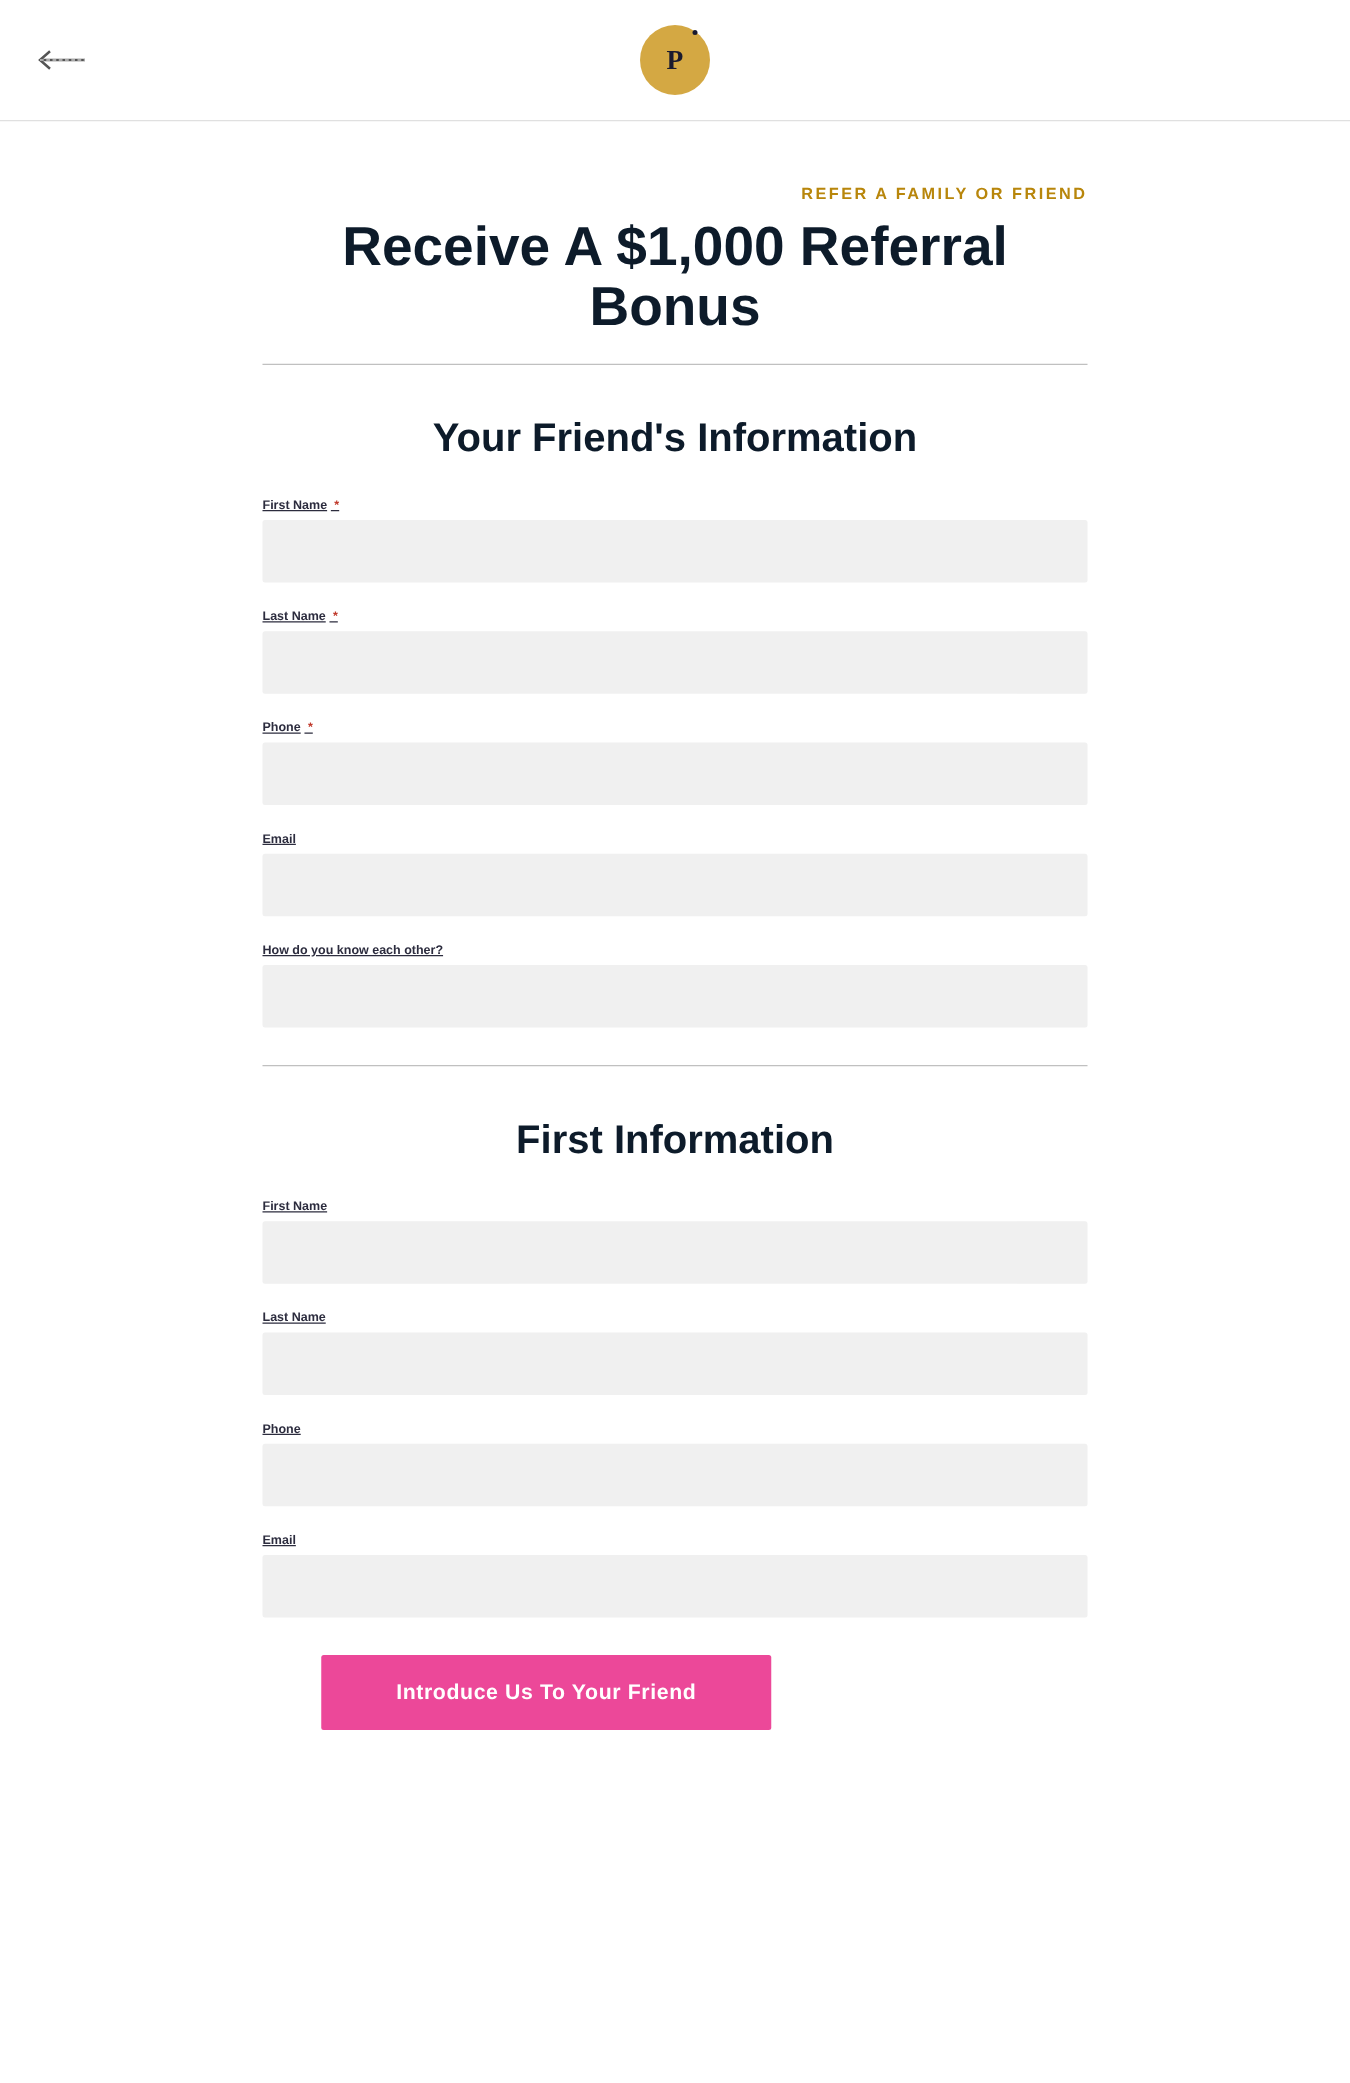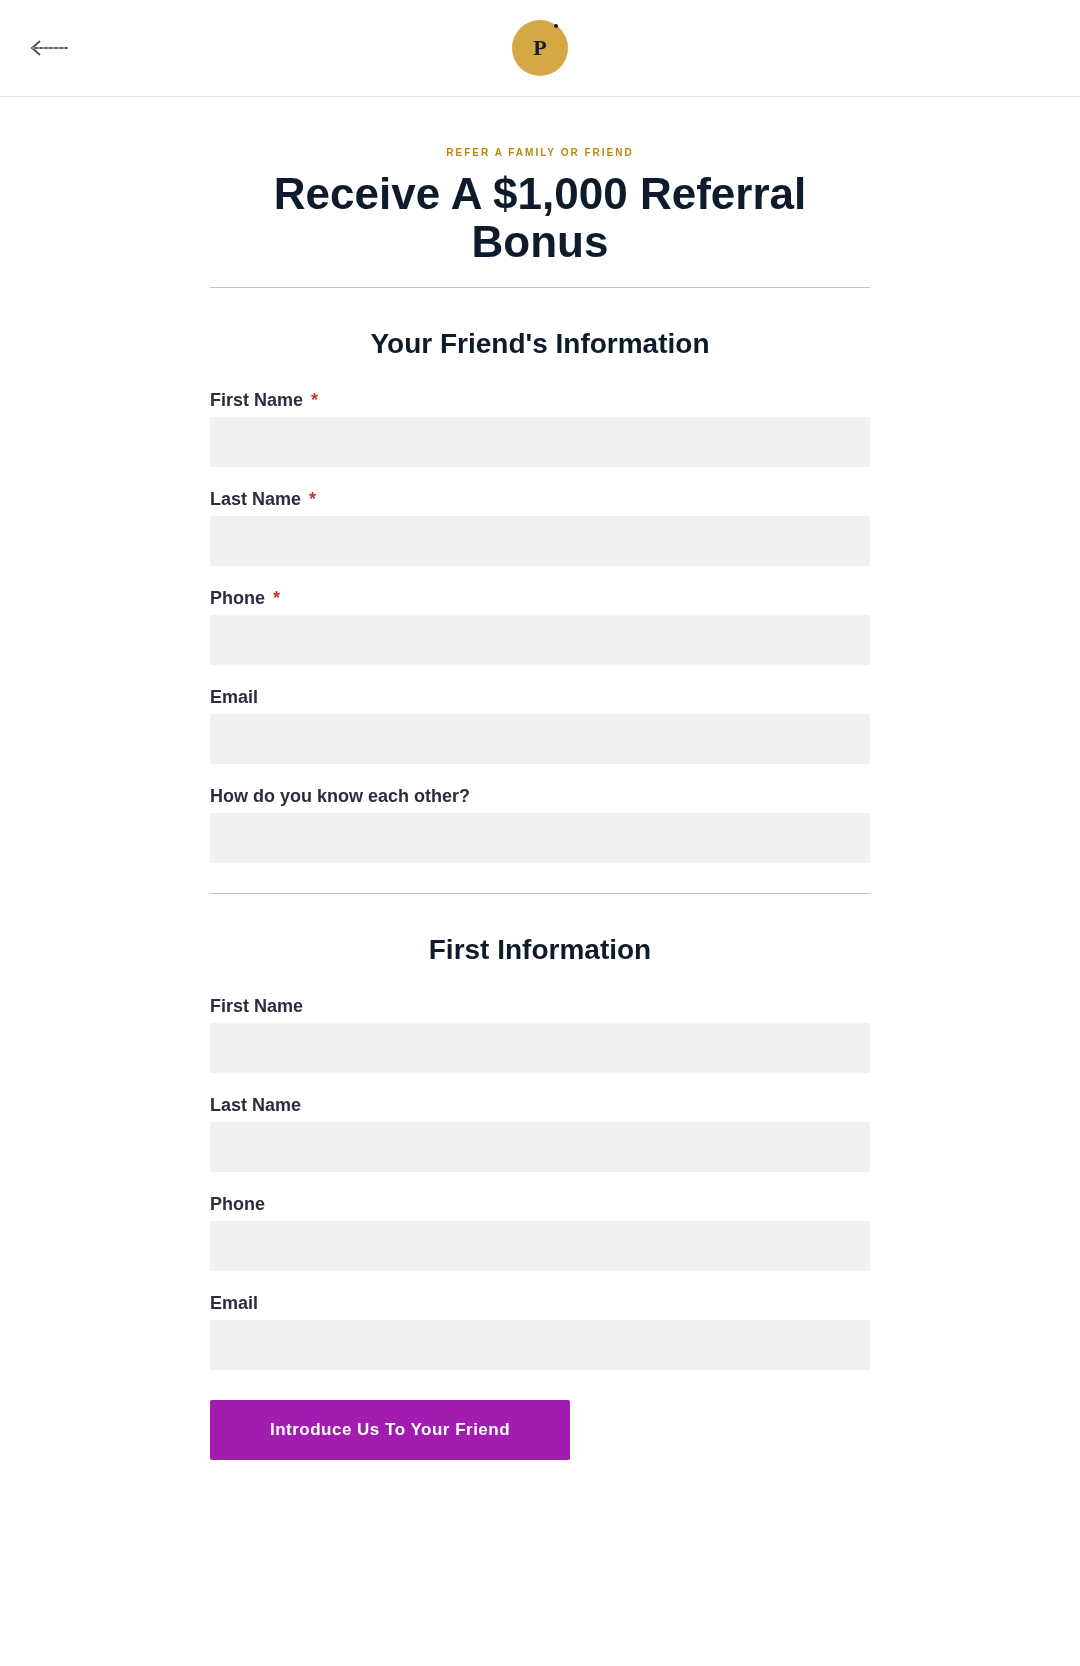--- a/index.html
+++ b/index.html
@@ -70,22 +70,22 @@
     }
 
     
     .main-content {
       max-width: 720px;
       margin: 0 auto;
       padding: 50px 30px 80px;
     }
 
     .subtitle {
-      text-align: center;
-      font-size: 10px;
+      text-align: right;
+      font-size: 13px;
       font-weight: 600;
       letter-spacing: 2px;
       color: #b8860b;
       text-transform: uppercase;
       margin-bottom: 12px;
     }
 
     .main-title {
       text-align: center;
       font-size: 44px;
@@ -97,36 +97,37 @@
 
     .title-divider {
       width: 100%;
       height: 1px;
       background-color: #c0c0c0;
       margin: 0 auto 40px;
     }
 
     .section-title {
       text-align: center;
-      font-size: 28px;
+      font-size: 32px;
       font-weight: 700;
       color: #0d1b2a;
       margin-bottom: 30px;
     }
 
     .form-group {
       margin-bottom: 22px;
     }
 
     .form-label {
       display: block;
-      font-size: 18px;
+      font-size: 10px;
       font-weight: 700;
       color: #2c2c3e;
       margin-bottom: 6px;
+      text-decoration: underline;
     }
 
     .form-label .required {
       color: #c0392b;
       margin-left: 3px;
     }
 
     .form-input {
       width: 100%;
       height: 50px;
@@ -143,29 +144,30 @@
       width: 100%;
       height: 1px;
       background-color: #c0c0c0;
       margin: 30px 0 40px;
     }
 
     .submit-btn {
       display: block;
       width: 360px;
       height: 60px;
-      background-color: #a21caf;
+      background-color: #ec4899;
       color: #ffffff;
       font-size: 17px;
       font-weight: 700;
       border: none;
       border-radius: 2px;
       cursor: pointer;
       letter-spacing: 0.5px;
       margin-top: 30px;
+      margin-left: 47px;
     }
   </style>
 </head>
 <body>
 
 <header class="header">
   <div class="back-arrow">
     <svg viewBox="0 0 40 20" fill="none" xmlns="http://www.w3.org/2000/svg">
       <line x1="38" y1="10" x2="2" y2="10" stroke="#555" stroke-width="2"></line>
       <polyline points="10,3 2,10 10,17" stroke="#555" stroke-width="2" fill="none"></polyline>

